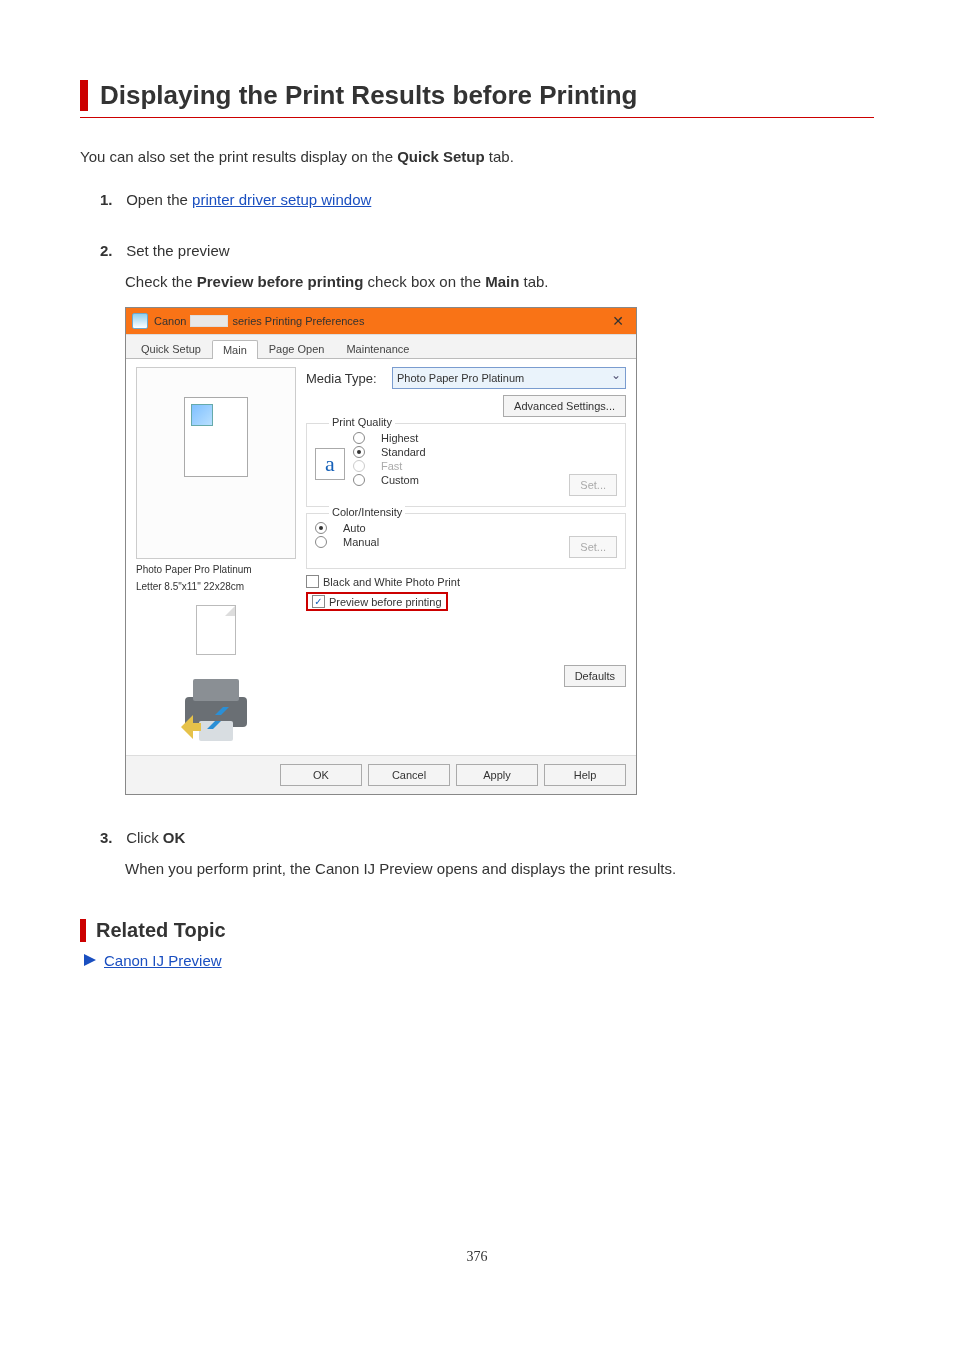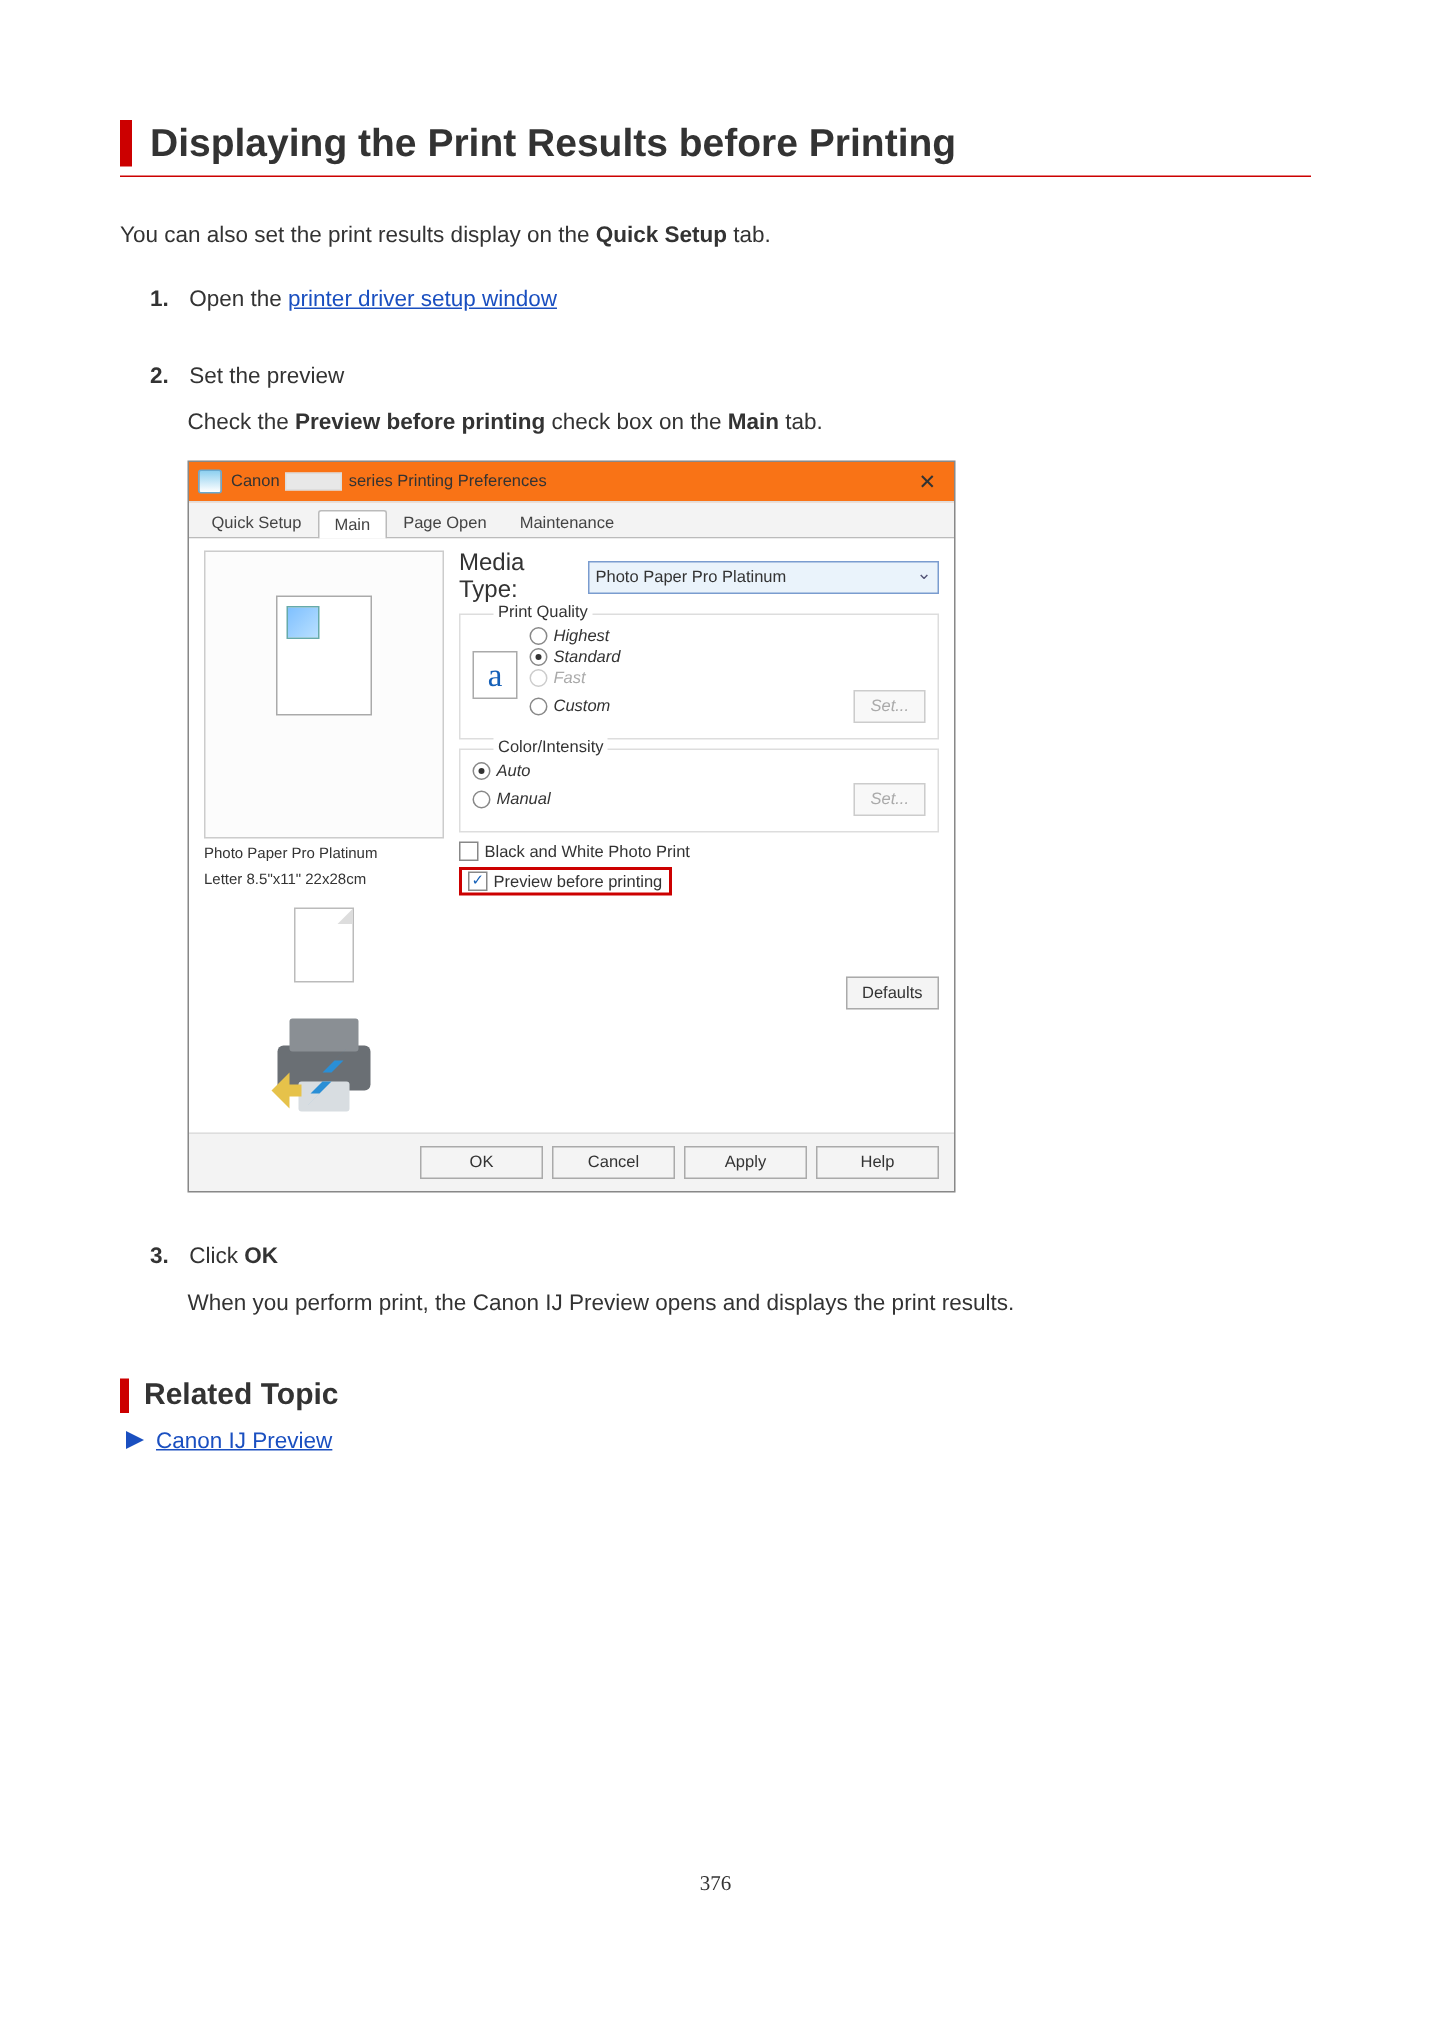--- a/index.html
+++ b/index.html
@@ -175,21 +175,21 @@
   }
   .row {
     display: flex;
     align-items: center;
     margin-bottom: 6px;
     gap: 6px;
   }
   .lbl {
     width: 80px;
     flex-shrink: 0;
-    font-size: 16px;
+    font-size: 13px;
   }
   .combo {
     flex: 1;
     border: 1px solid #7a9ccf;
     background: #eaf3fb;
     height: 20px;
     display: flex;
     align-items: center;
     padding: 0 4px;
     font-size: 11px;
@@ -227,25 +227,24 @@
   .group-title {
     position: absolute;
     top: -8px;
     left: 22px;
     background: #fff;
     padding: 0 3px;
     font-size: 11px;
   }
   .radio-row {
     display: flex;
-    align-items: center;
+    align-items: flex-start;
     font-size: 11px;
-    gap: 4px;
+    gap: 16px;
     margin: 2px 0;
-    font-style: italic;
   }
   .radio {
     width: 10px;
     height: 10px;
     border: 1px solid #888;
     border-radius: 50%;
     display: inline-flex;
     align-items: center;
     justify-content: center;
   }
@@ -402,20 +401,23 @@
               <rect x="28" y="54" width="34" height="20" rx="2" fill="#d8dde1"></rect>
               <polygon points="34,70 50,54 44,54 58,40 52,40 60,32 44,48 50,48 36,62 42,62" fill="#2a8fd6"></polygon>
               <polygon points="10,60 22,72 22,64 30,64 30,56 22,56 22,48" fill="#e6c24a"></polygon>
             </svg>
           </div>
         </div>
         <div class="right-col">
           <div class="row">
             <span class="lbl">Media Type:</span>
             <div class="combo">Photo Paper Pro Platinum</div>
+          </div>
+          <div class="row" style="justify-content:flex-end">
+            <span class="btn">Advanced Settings...</span>
           </div>
 
           <div class="group">
             <span class="group-title">Print Quality</span>
             <div style="display:flex">
               <div style="display:flex;flex-direction:column;justify-content:center">
                 <div class="a-box">
                     <span>a</span>
                   </div>
               </div>

